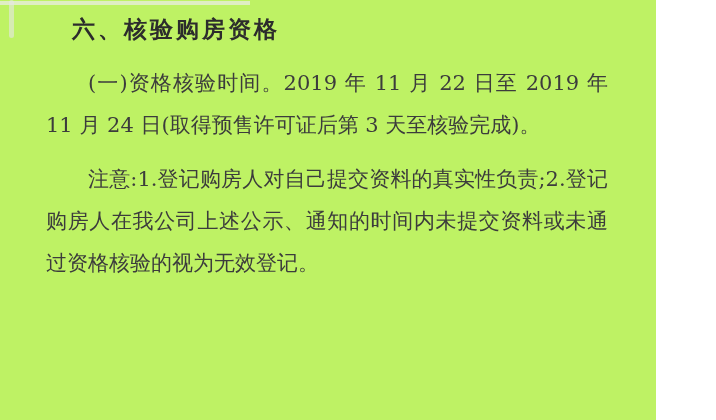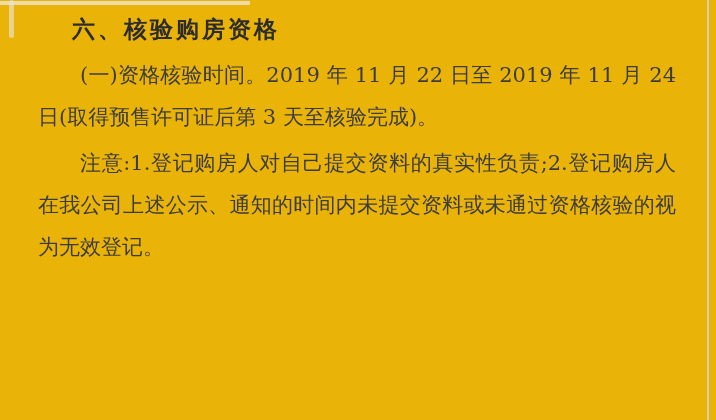--- a/index.html
+++ b/index.html
@@ -2,23 +2,23 @@
 <html><head>
 <meta charset="utf-8">
 <style>
   html, body {
     margin: 0;
     padding: 0;
     background: #ffffff;
   }
   .canvas {
     position: relative;
-    width: 716px;
+    width: 656px;
     height: 420px;
-    background: #eab308;
+    background: #bef264;
     overflow: hidden;
     font-family: "DejaVu Serif", "Liberation Serif", serif;
   }
   .content {
     position: absolute;
     top: 8px;
     left: 34px;
     right: 36px;
   }
   .heading {
@@ -26,21 +26,21 @@
     font-family: "Liberation Sans", "DejaVu Sans", sans-serif;
     font-weight: bold;
     font-size: 23px;
     letter-spacing: 3px;
     line-height: 42px;
     color: #2c2c2c;
     text-indent: 38px;
     white-space: nowrap;
   }
   .para {
-    margin: 4px;
+    margin: 12px;
     font-size: 21px;
     line-height: 42px;
     color: #3c3c3c;
     text-indent: 2em;
     text-align: justify;
   }
   .redaction {
     display: inline-block;
     height: 23px;
     background: #c5c5c5;

